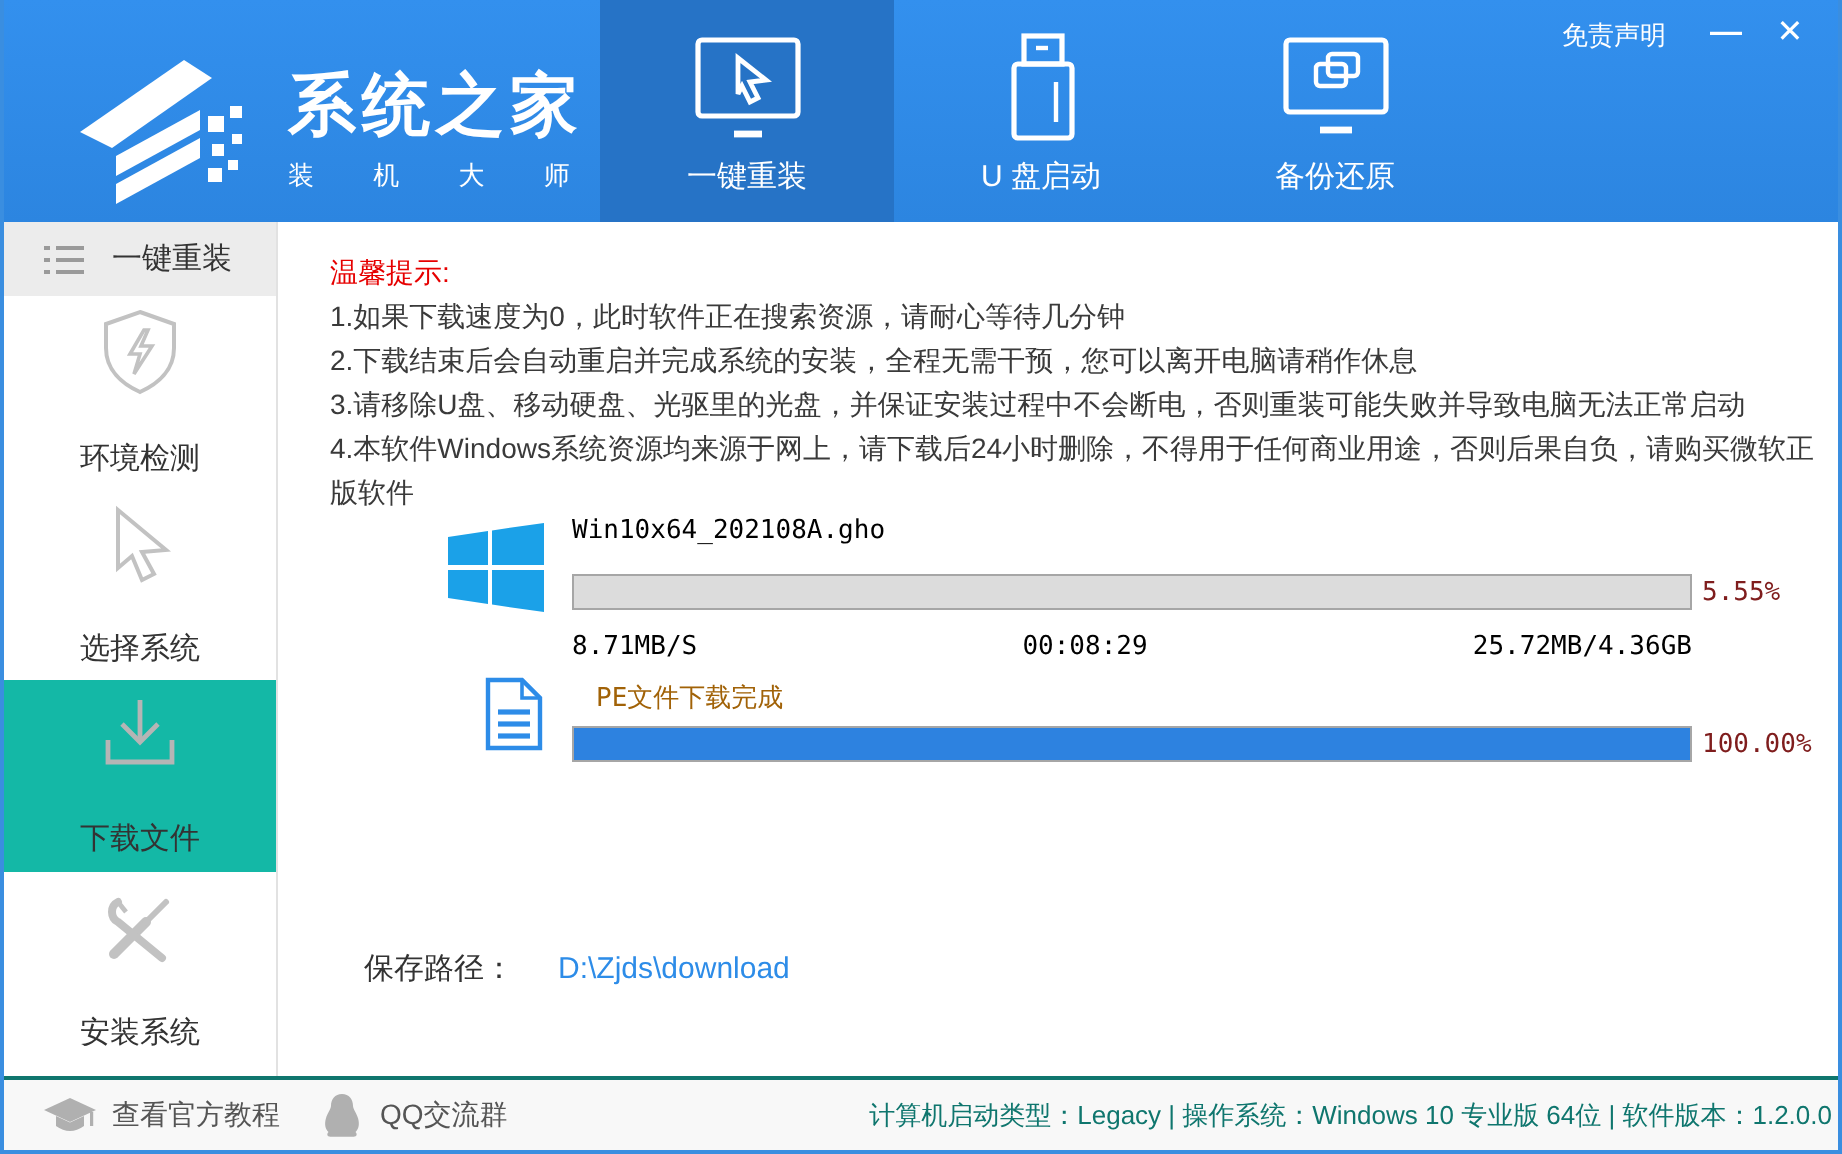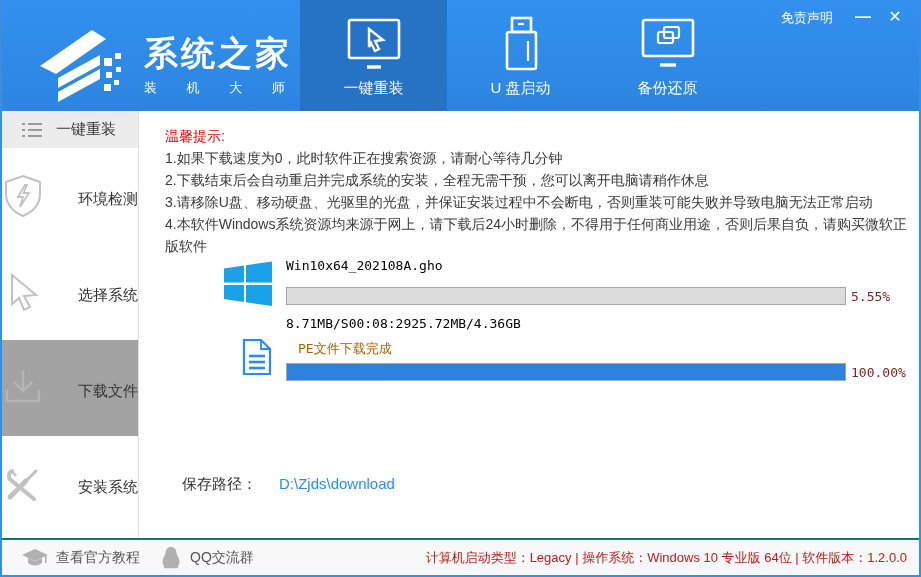--- a/index.html
+++ b/index.html
@@ -26,57 +26,57 @@
             width:24px; height:22px; text-align:center; line-height:22px; cursor:pointer; }
   .btn-min { right:46px; }
   .btn-close { right:14px; }
 
   
   .sidebar { position:absolute; left:0; top:111px; bottom:37px; width:137px;
              background:#fff; border-right:1px solid #e2e2e2; }
   .side-top { height:37px; background:#ececec; display:flex; align-items:center;
               padding-left:20px; cursor:pointer; }
   .side-top .slabel { font-size:15px; color:#333; margin-left:14px; }
-  .side-item { height:96px; display:flex; flex-direction:row; align-items:center;
-               justify-content:space-between; cursor:pointer;gap:16px; }
-  .side-item.active { background:#a3a3a3; }
+  .side-item { height:96px; display:flex; flex-direction:column; align-items:center;
+               justify-content:center; cursor:pointer;gap:16px; }
+  .side-item.active { background:#14b8a6; }
   .side-item .slabel { font-size:15px; color:#333; margin-top:6px; }
 
   
   .main { position:absolute; left:138px; top:111px; right:0; bottom:37px; background:#fff; }
   .tips { position:absolute; left:25px; top:14px; font-size:14px; line-height:22px; color:#3a3a3a; }
   .tips-title { color:#e60000; }
   .dl-icon-win { position:absolute; left:84px; top:150px; }
   .dl-filename { position:absolute; left:146px; top:147px; font-family:"DejaVu Sans Mono",monospace;
                  font-size:13px; color:#000; }
   .pbar { position:absolute; left:146px; width:560px; height:18px; background:#dcdcdc;
           border:1px solid #a6a6a6; }
   .pbar-fill { height:100%; background:#2d82e0; width:0; }
   .bar1 { top:176px; }
   .bar2 { top:252px; }
   .pct { position:absolute; left:711px; font-family:"DejaVu Sans Mono",monospace;
          font-size:13px; color:#7f1d1d; }
   .pct1 { top:178px; }
   .pct2 { top:254px; }
   .dl-stats { position:absolute; left:146px; top:205px; width:560px; display:flex;
-              justify-content:flex-start; font-family:"DejaVu Sans Mono",monospace;
+              justify-content:space-between; font-family:"DejaVu Sans Mono",monospace;
               font-size:13px; color:#000; }
   .pe-icon { position:absolute; left:101px; top:227px; }
   .pe-label { position:absolute; left:158px; top:229px; font-family:"DejaVu Sans Mono",monospace;
               font-size:13px; color:#a16207; }
   .save-row { position:absolute; left:42px; top:364px; font-size:15px; color:#333; }
   .save-link { color:#2d8ce8; margin-left:22px; text-decoration:none; cursor:pointer; }
 
   
   .footer { position:absolute; left:0; right:0; bottom:0; height:37px; background:#f8f8f8;
             border-top:2px solid #0f766e; display:flex; align-items:center; }
   .foot-item { display:flex; align-items:center; margin-left:20px; cursor:pointer;
                font-size:14px; color:#555; }
   .foot-item .flabel { margin-left:8px; }
-  .foot-status { margin-left:auto; margin-right:12px; font-size:13px; color:#b91c1c; }
+  .foot-status { margin-left:auto; margin-right:3px; font-size:13px; color:#0f766e; }
 
   svg { display:block; }
 </style>
 </head>
 <body>
 
 <div class="window">
 
   <div class="header">
 

